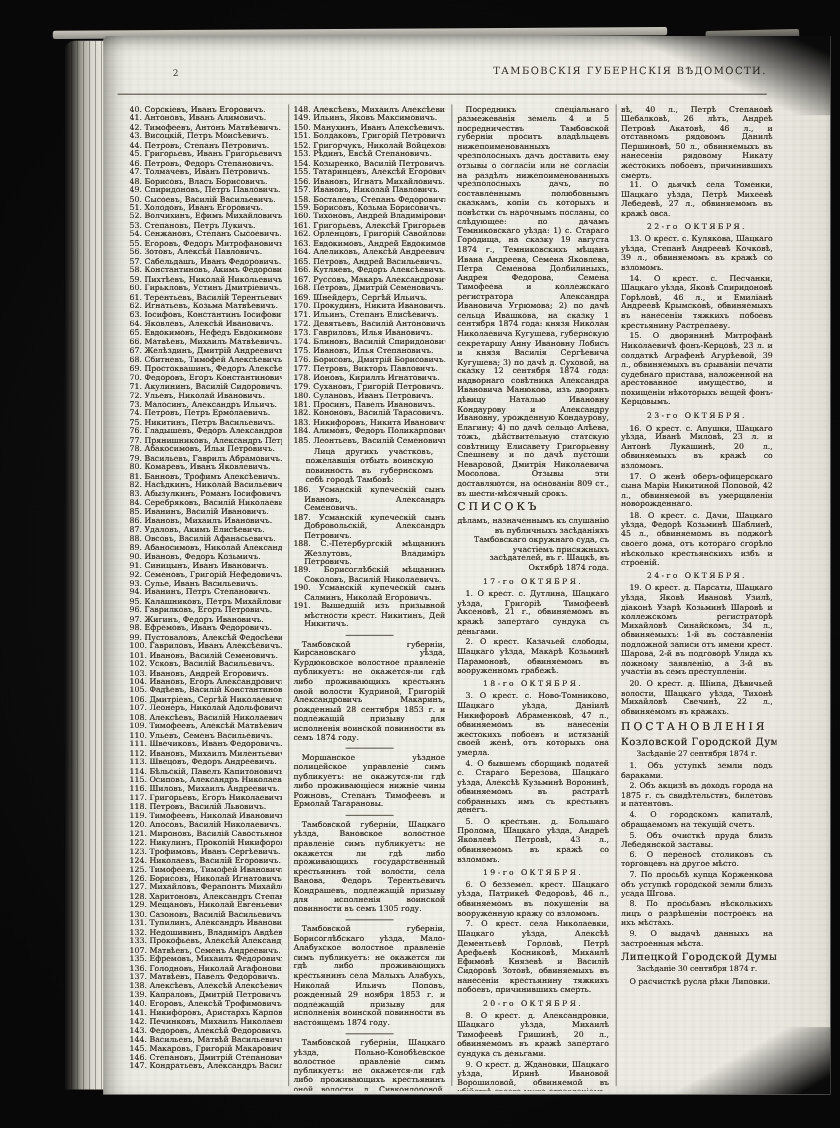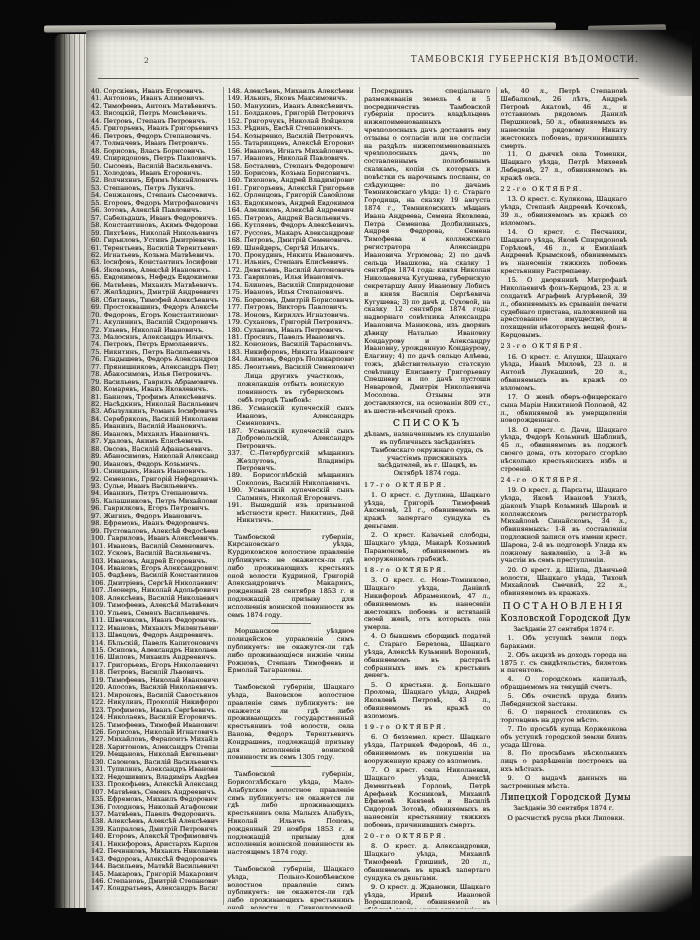--- a/index.html
+++ b/index.html
@@ -19,37 +19,37 @@
     background:repeating-linear-gradient(0deg,rgba(110,100,80,.03) 0 2px,transparent 2px 5px),
                repeating-linear-gradient(90deg,rgba(60,55,45,.02) 0 3px,transparent 3px 7px)}
   .corner-tr{position:absolute;top:0;right:0;width:175px;height:66px;
     background:linear-gradient(205deg,#0a0a0a 10%,rgba(10,10,10,.55) 30%,transparent 54%)}
   .corner-br{position:absolute;bottom:0;right:0;width:160px;height:56px;
     background:linear-gradient(330deg,#0a0a0a 10%,rgba(10,10,10,.5) 28%,transparent 52%)}
   .masthead-row{position:absolute;top:24px;left:12px;width:541px;height:14px;font-family:"DejaVu Serif",serif}
   .pageno{position:absolute;left:46px;top:2px;font-size:7.5px;color:#3f3a31}
   .title{display:block;text-align:right;padding-left:64px;font-size:8.3px;letter-spacing:1.2px;color:#342e26}
   .head-rule{position:absolute;top:48px;left:12px;width:541px;height:1px;background:#5d574e}
-  .cols{position:absolute;top:57px;left:3px;width:541px;height:822px;display:flex}
+  .cols{position:absolute;top:57px;left:20px;width:541px;height:822px;display:flex}
   .col{flex:1 1 auto;width:126px;padding:1px 3px 0 2px;overflow:hidden;
     font-family:"DejaVu Serif",serif;font-size:6.5px;line-height:7.8px;color:#3e382e;
     text-align:justify;text-shadow:0 0 .35px rgba(62,56,46,.85)}
   .vrule{flex:0 0 1px;background:#918e84;margin:0 2px;height:818px}
   .entry{white-space:nowrap;overflow:hidden;line-height:7.45px}
   .entry2{padding-left:9px;text-indent:-9px;line-height:7.45px}
   .note{margin:2px 10px 1px;text-indent:7px}
   .para{text-indent:7px;margin:0 0 1px}
   .cont{margin:0 0 1px}
   .case{text-indent:7px;margin-bottom:1.5px}
-  .date{letter-spacing:2px;font-size:6.4px;margin:3.5px 0 2.5px;white-space:nowrap;text-indent:0}
+  .date{text-align:center;letter-spacing:2px;font-size:6.4px;margin:3.5px 0 2.5px;white-space:nowrap;text-indent:0}
   .divider{width:40px;height:1px;background:#6e695f;margin:4px auto}
-  .h1{text-align:center;font-size:9px;letter-spacing:2.5px;margin:5px 0 3px;color:#332d24;white-space:nowrap;text-indent:0}
+  .h1{text-align:left;font-size:9px;letter-spacing:2.5px;margin:5px 0 3px;color:#332d24;white-space:nowrap;text-indent:0}
   .h2{text-align:center;font-size:8.4px;letter-spacing:.4px;margin:4px 0 2px;color:#332d24;white-space:nowrap;text-indent:0}
   .h3{text-align:center;font-size:6.3px;margin:0 0 3px;text-indent:0}
-  .center{text-align:center;margin:0 0 2px;text-indent:0}
+  .center{text-align:right;margin:0 0 2px;text-indent:0}
   .item{text-indent:7px;margin-bottom:1px}
 </style>
 </head>
 <body>
 
 <div class="scan">
   <div class="top-edge-strip"></div>
   <div class="top-edge-strip2"></div>
   <div class="page-stack"></div>
 
@@ -209,21 +209,21 @@
           <div class="entry">179. Сухановъ, Григорій Петровичъ.</div>
           <div class="entry">180. Сулановъ, Иванъ Петровичъ.</div>
           <div class="entry">181. Просинъ, Павелъ Ивановичъ.</div>
           <div class="entry">182. Кононовъ, Василій Тарасовичъ.</div>
           <div class="entry">183. Никифоровъ, Никита Ивановичъ.</div>
           <div class="entry">184. Алимовъ, Федоръ Поликарповичъ.</div>
           <div class="entry">185. Леонтьевъ, Василій Семеновичъ.</div>
           <div class="note">Лица другихъ участковъ, пожелавшія отбыть воинскую повинность въ губернскомъ себѣ городѣ Тамбовѣ:</div>
           <div class="entry2">186. Усманскій купеческій сынъ Ивановъ, Александръ Семеновичъ.</div>
           <div class="entry2">187. Усманскій купеческій сынъ Добровольскій, Александръ Петровичъ.</div>
-          <div class="entry2">337. С.-Петербургскій мѣщанинъ Жезлутовъ, Владиміръ Петровичъ.</div>
+          <div class="entry2">188. С.-Петербургскій мѣщанинъ Жезлутовъ, Владиміръ Петровичъ.</div>
           <div class="entry2">189. Борисоглѣбскій мѣщанинъ Соколовъ, Василій Николаевичъ.</div>
           <div class="entry2">190. Усманскій купеческій сынъ Салминъ, Николай Егоровичъ.</div>
           <div class="entry2">191. Вышедшій изъ призывной мѣстности крест. Никитинъ, Дей Никитичъ.</div>
           <div class="divider"></div>
           <div class="para">Тамбовской губерніи, Кирсановскаго уѣзда, Курдюковское волостное правленіе публикуетъ: не окажется-ли гдѣ либо проживающихъ крестьянъ оной волости Кудриной, Григорій Александровичъ Макаринъ, рожденный 28 сентября 1853 г. и подлежащій призыву для исполненія воинской повинности въ семъ 1874 году.</div>
           <div class="divider"></div>
           <div class="para">Моршанское уѣздное полицейское управленіе симъ публикуетъ: не окажутся-ли гдѣ либо проживающіеся нижніе чины Рожновъ, Степанъ Тимофеевъ и Ермолай Тагарановы.</div>
           <div class="divider"></div>
           <div class="para">Тамбовской губерніи, Шацкаго уѣзда, Вановское волостное правленіе симъ публикуетъ: не окажется ли гдѣ либо проживающихъ государственный крестьянинъ той волости, села Ванова, Федоръ Терентьевичъ Кондрашевъ, подлежащій призыву для исполненія воинской повинности въ семъ 1305 году.</div>
           <div class="divider"></div>

